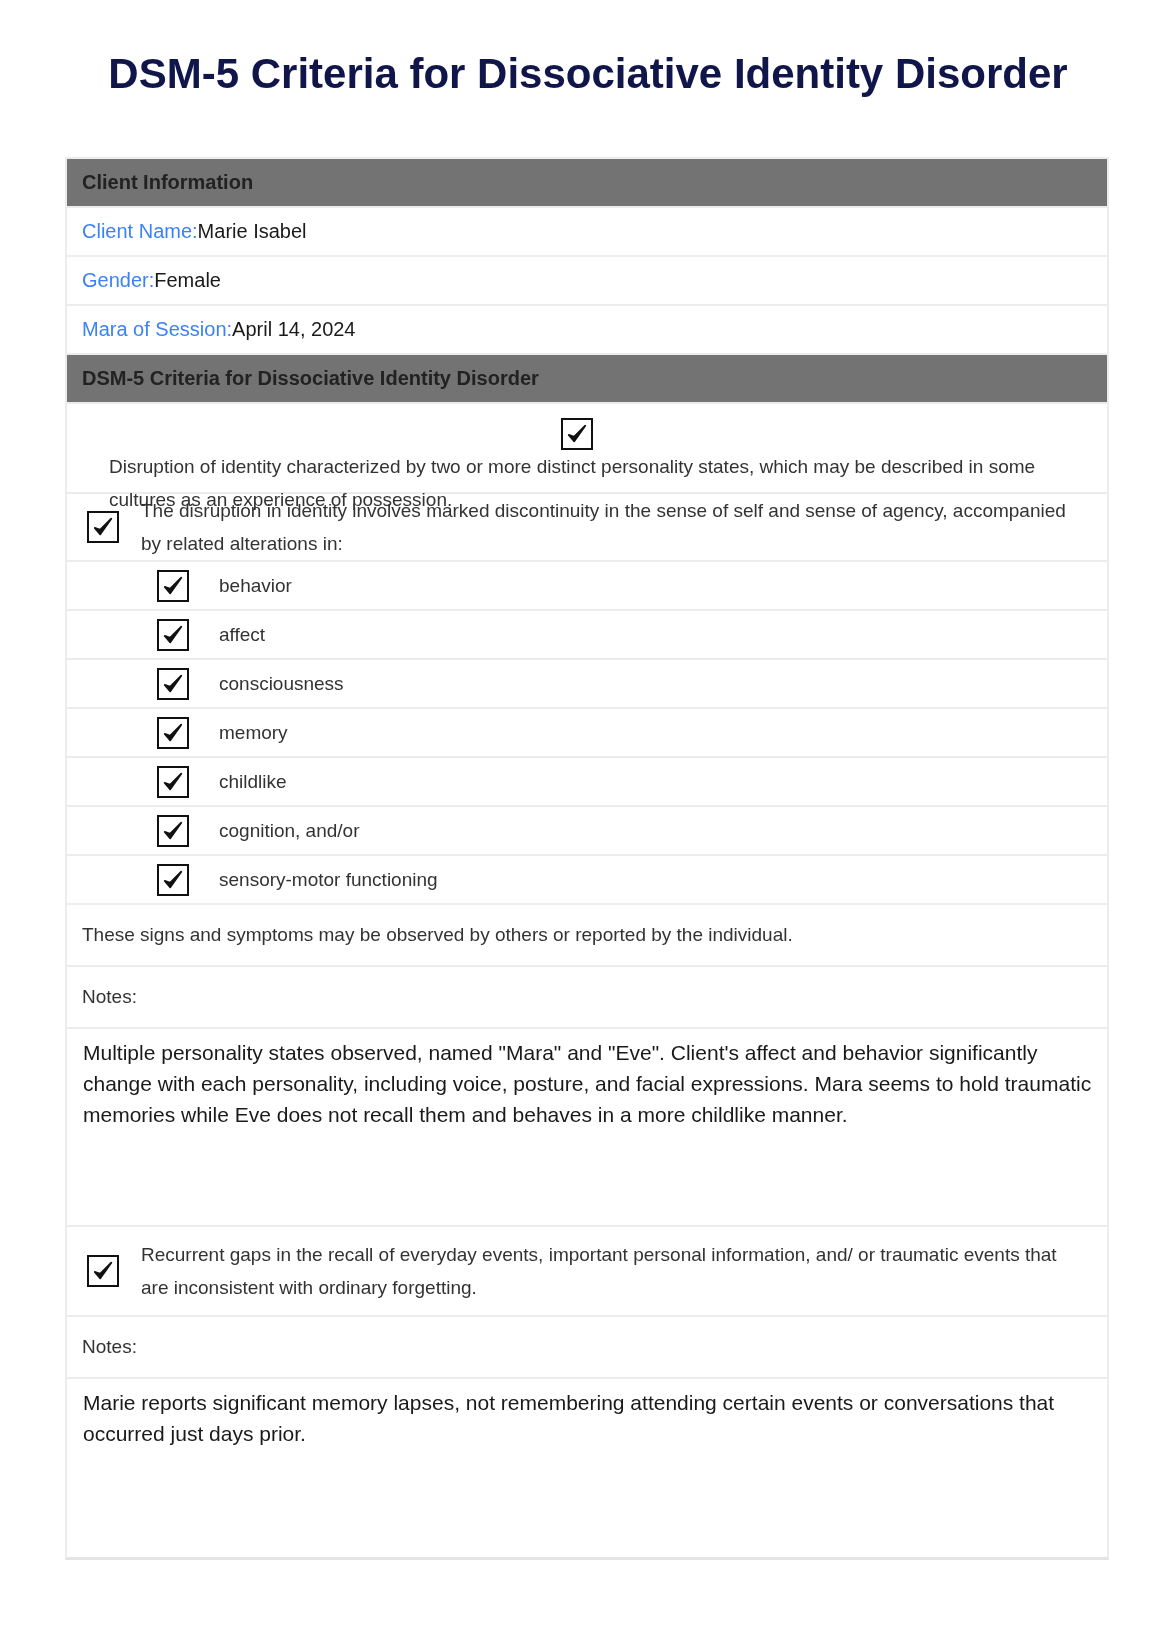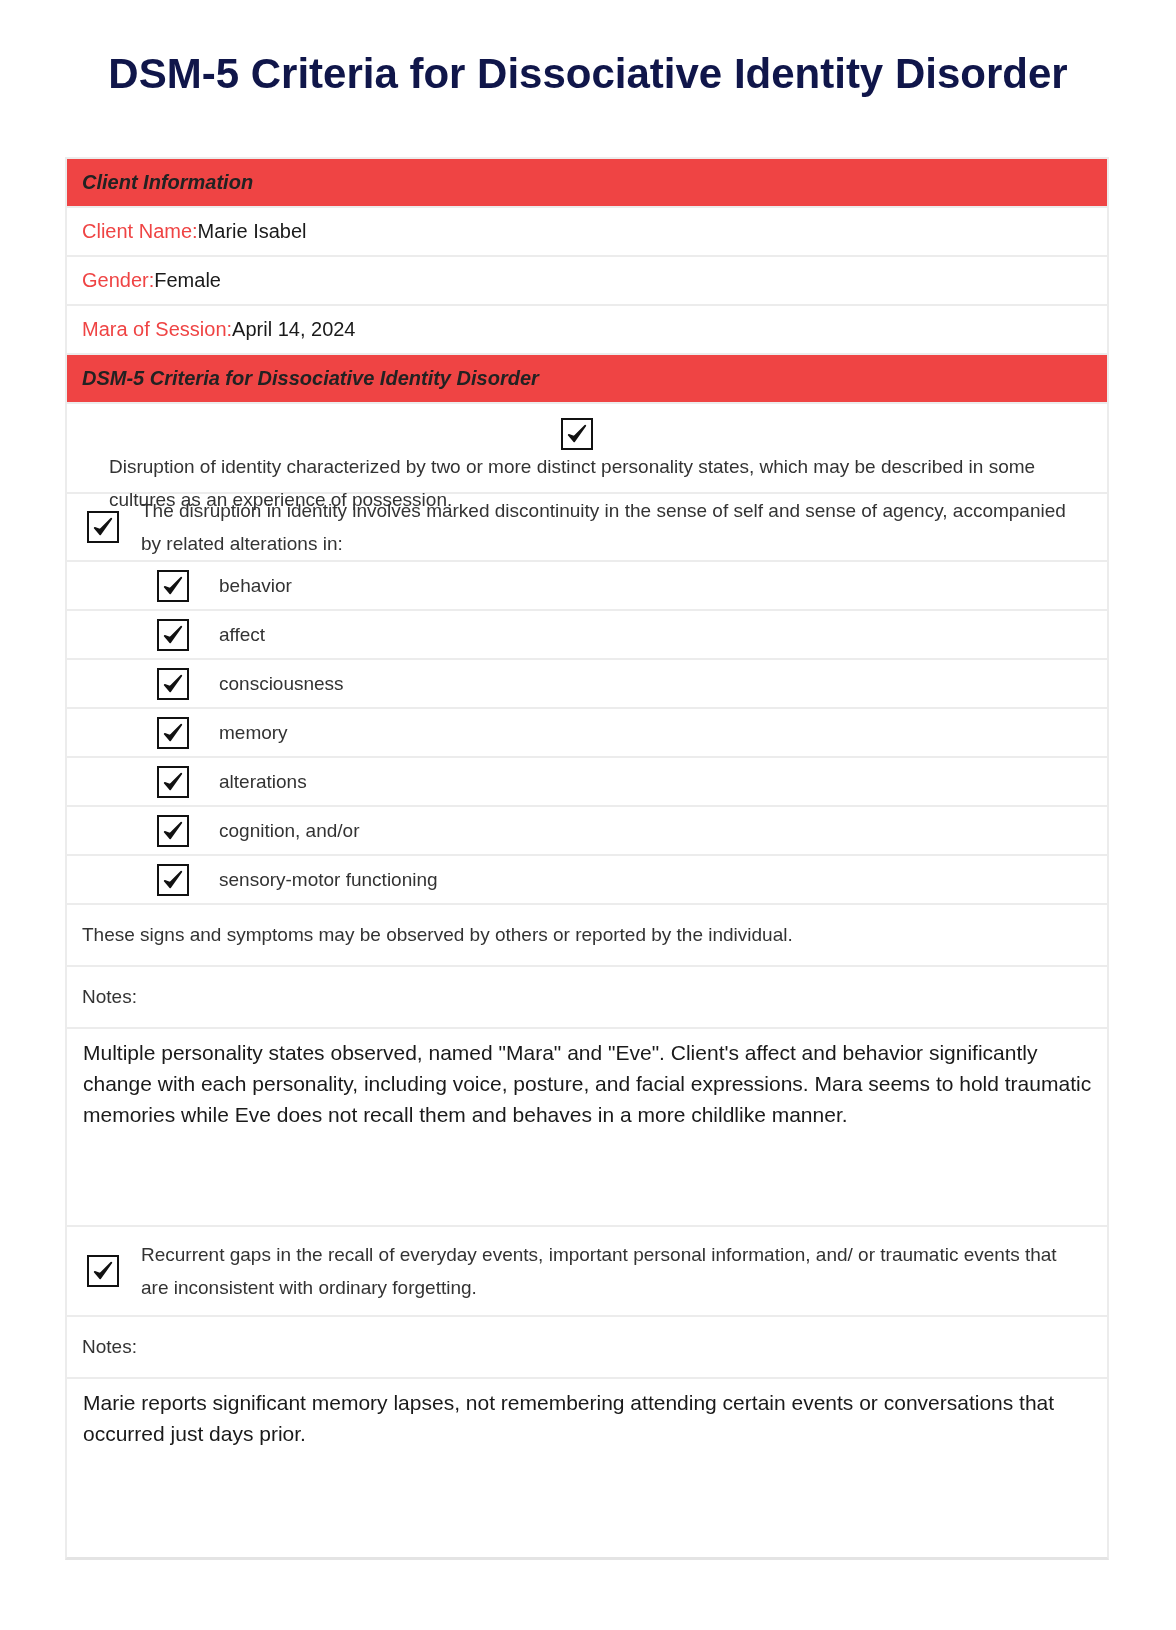--- a/index.html
+++ b/index.html
@@ -8,23 +8,23 @@
       position: absolute; left: 0; top: 50px; width: 1176px; text-align: center;
       font-family: "Liberation Sans", sans-serif; font-weight: bold; font-size: 42px;
       color: #10164a; letter-spacing: 0px; margin: 0;
     }
     .form {
       position: absolute; left: 65px; top: 157px; width: 1044px;
       border: 2px solid #ececec; border-bottom: 3px solid #e4e4e4; box-sizing: border-box;
     }
     .row { border-bottom: 2px solid #ececec; box-sizing: border-box; display: flex; align-items: center; }
     .row:last-child { border-bottom: none; }
-    .section-head { background: #ef4444; height: 49px; padding-left: 15px; font-weight: bold; font-size: 20px; color: #222; font-style: italic; }
+    .section-head { background: #737373; height: 49px; padding-left: 15px; font-weight: bold; font-size: 20px; color: #222; }
     .info { height: 49px; padding-left: 15px; font-size: 20px; }
-    .info .lbl { color: #ef4444; }
+    .info .lbl { color: #3b82f6; }
     .info .val { color: #1a1a1a; }
     .crit { padding: 14px 40px 14px 20px; align-items: center; }
     .crit .text { font-size: 19px; color: #333; line-height: 33px; margin-left: 22px; }
     .cb {
       width: 32px; height: 32px; flex: 0 0 32px; border: 2px solid #111; box-sizing: border-box;
       display: flex; align-items: center; justify-content: center; background: #fff;
     }
     .cb svg { width: 22px; height: 22px; }
     .sub { height: 49px; padding-left: 90px; }
     .sub .text { font-size: 19px; color: #333; margin-left: 30px; }
@@ -113,21 +113,21 @@
         </svg>
       </span>
     <span class="text">memory</span>
   </div>
   <div class="row sub">
     <span class="cb">
         <svg viewBox="0 0 24 24">
           <path d="M3 13 L9 20 L21 3 L9 15 Z" fill="#111" stroke="#111" stroke-width="2" stroke-linejoin="round"></path>
         </svg>
       </span>
-    <span class="text">alterations</span>
+    <span class="text">childlike</span>
   </div>
   <div class="row sub">
     <span class="cb">
         <svg viewBox="0 0 24 24">
           <path d="M3 13 L9 20 L21 3 L9 15 Z" fill="#111" stroke="#111" stroke-width="2" stroke-linejoin="round"></path>
         </svg>
       </span>
     <span class="text">cognition, and/or</span>
   </div>
   <div class="row sub">

